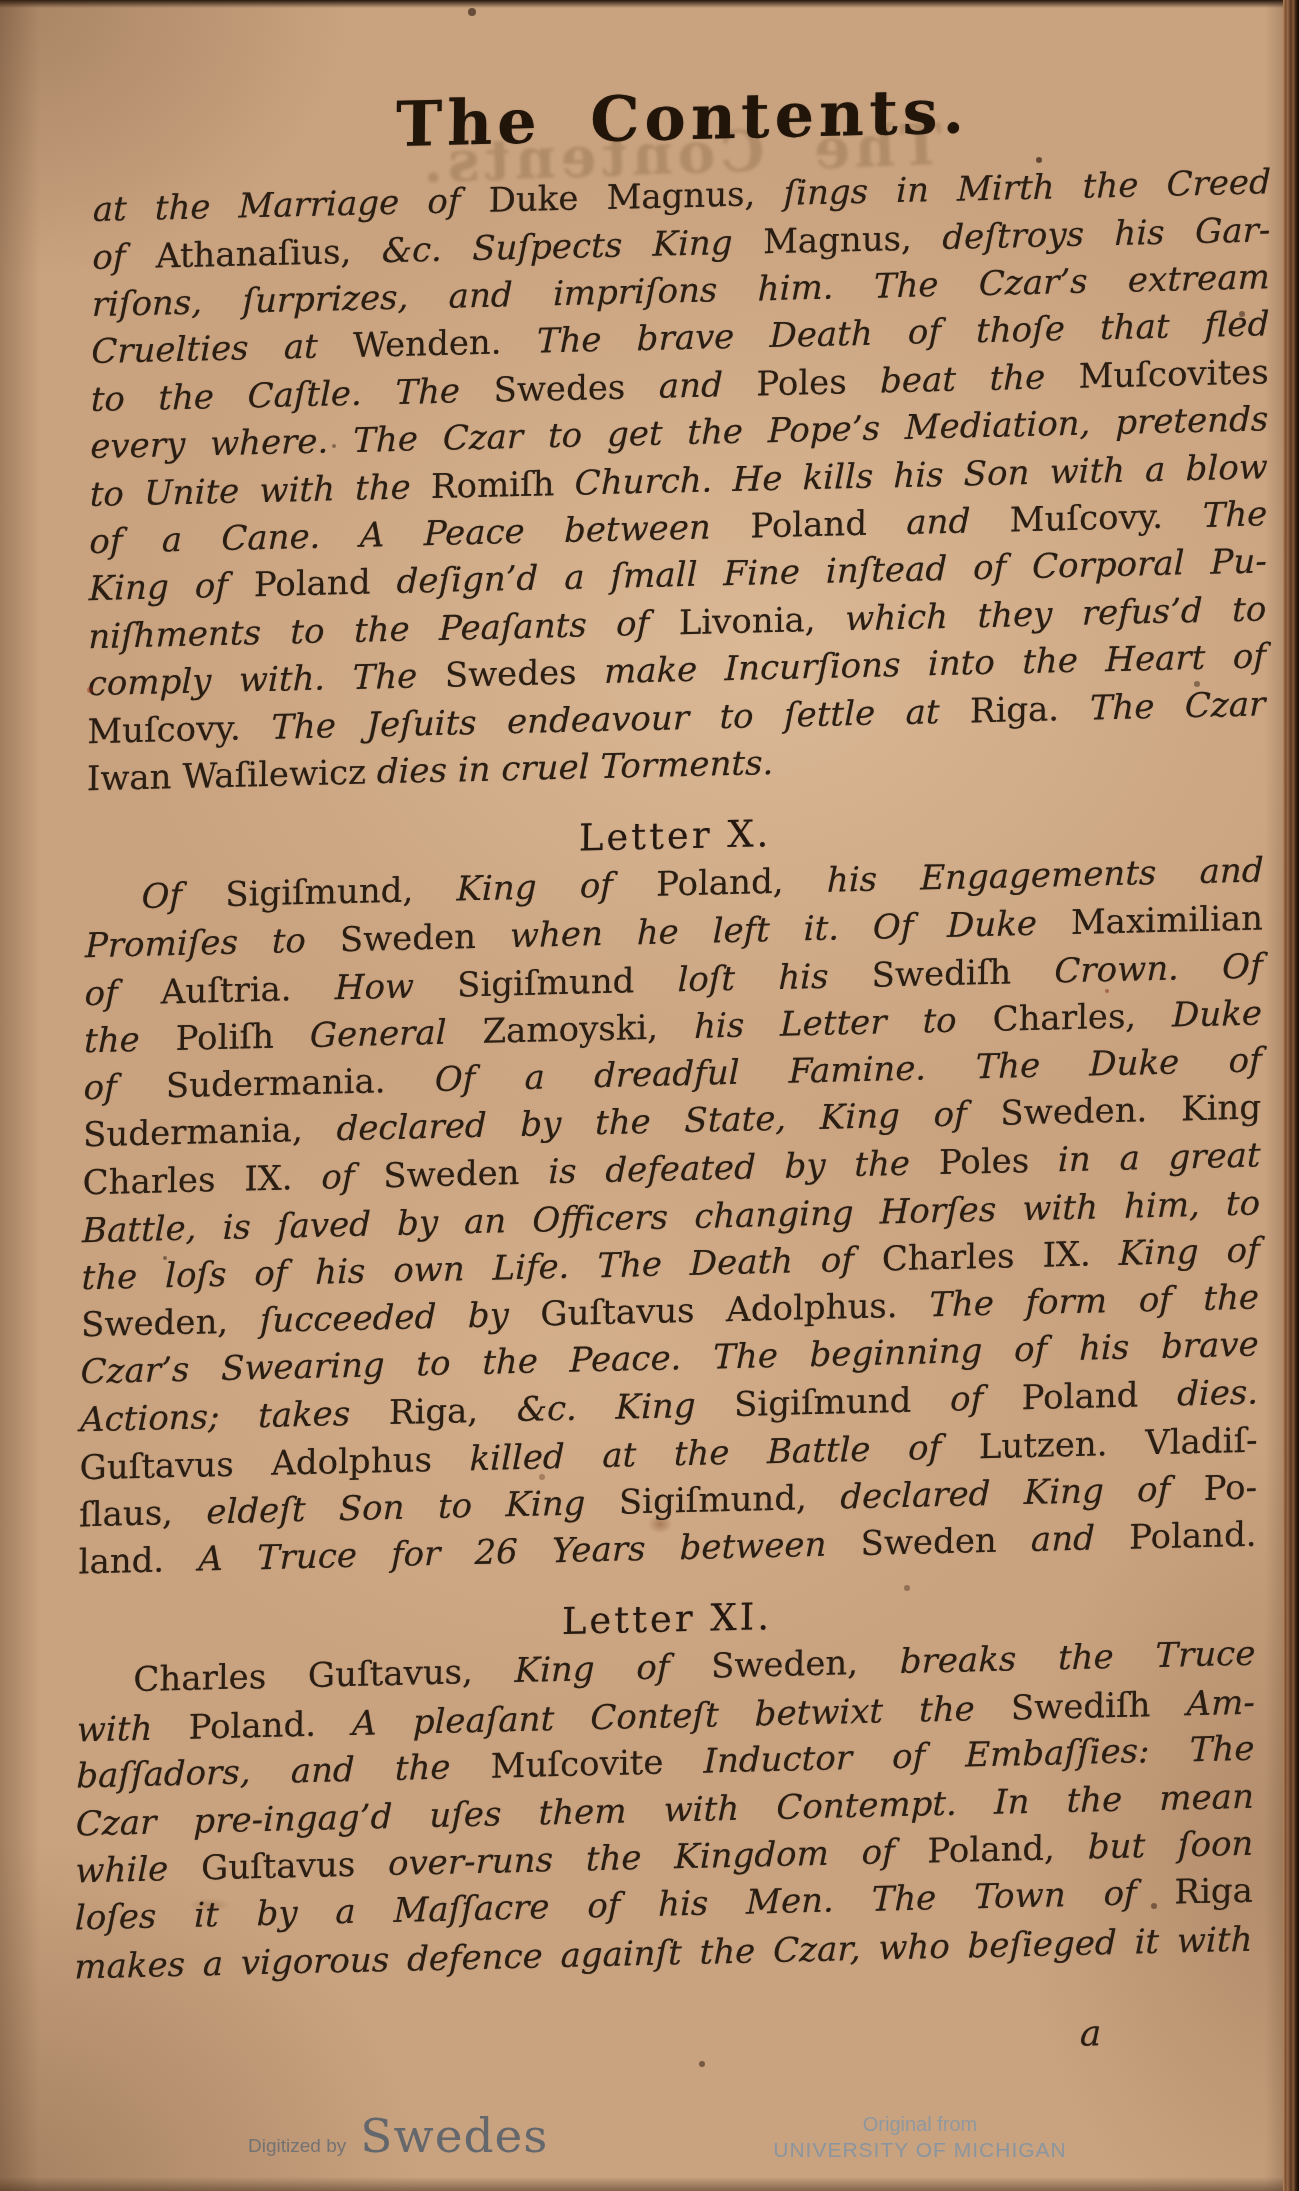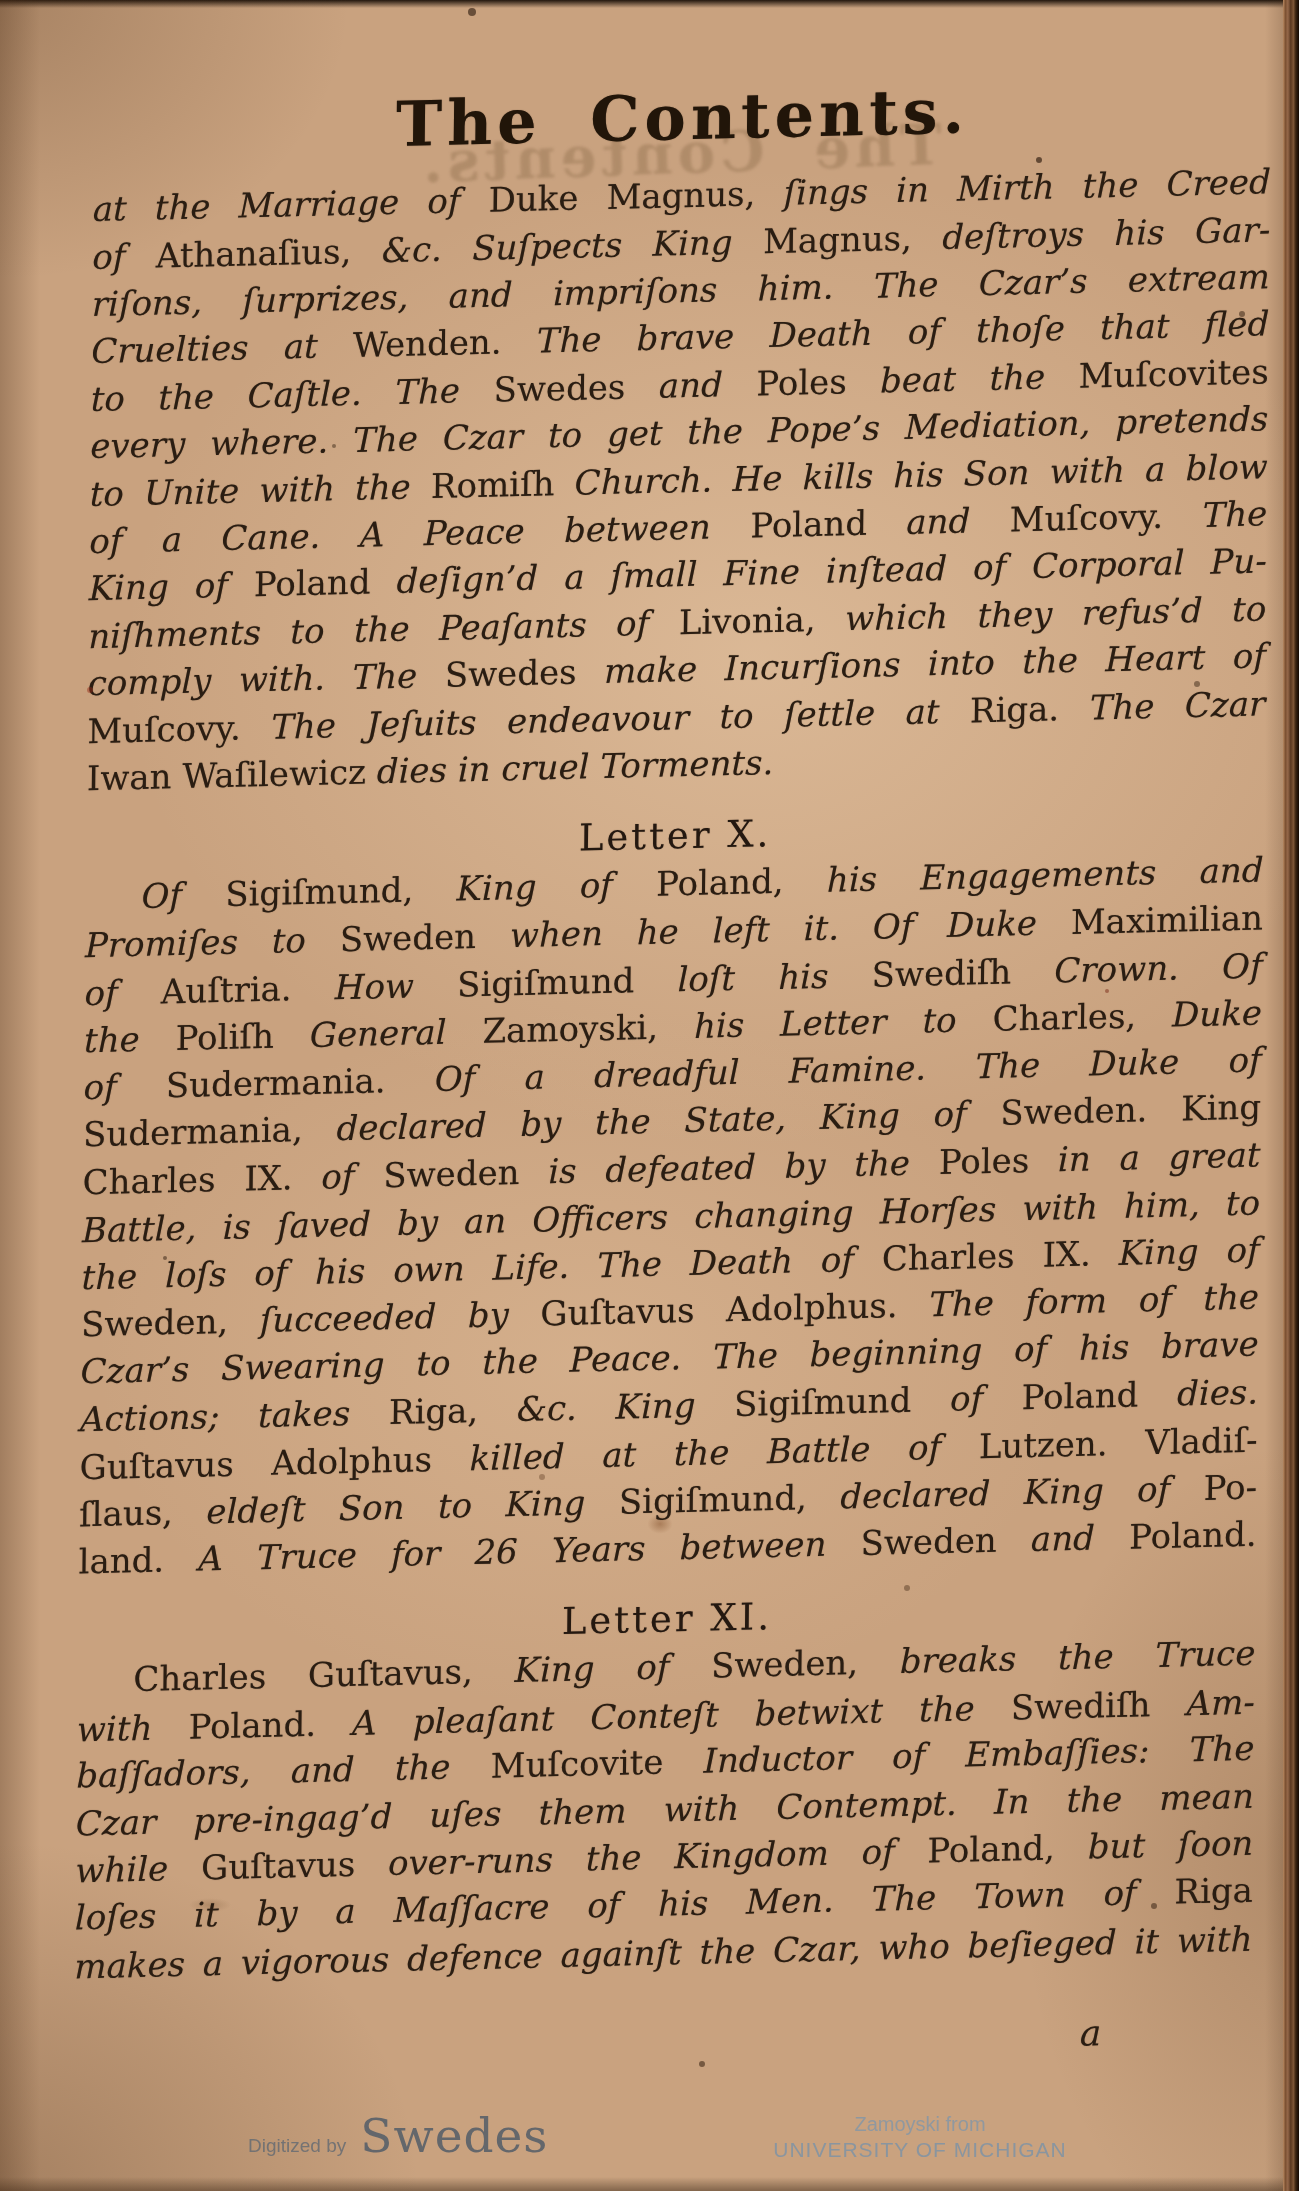--- a/index.html
+++ b/index.html
@@ -153,15 +153,15 @@
 
 <div class="specks"></div>
 <div class="edge-band"></div>
 
 <div class="wm-google">
   <span class="wm-dig">Digitized by</span>
   <span class="wm-g">Swedes</span>
 </div>
 
 <div class="wm-src">
-  <div class="wm-orig">Zamoyski from</div>
+  <div class="wm-orig">Original from</div>
   <div class="wm-univ">UNIVERSITY OF MICHIGAN</div>
 </div>
 
 </body></html>

